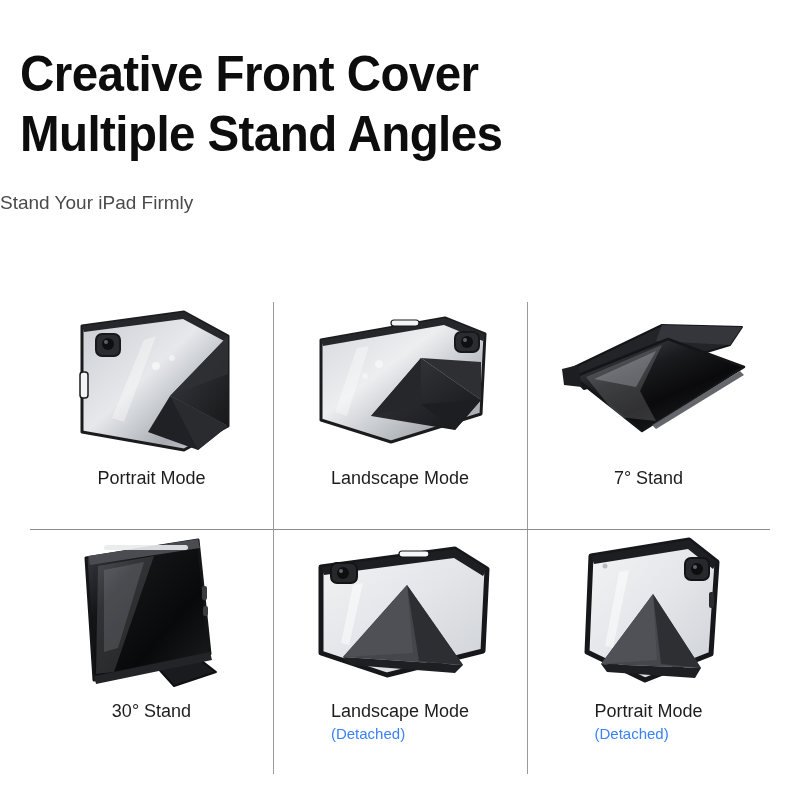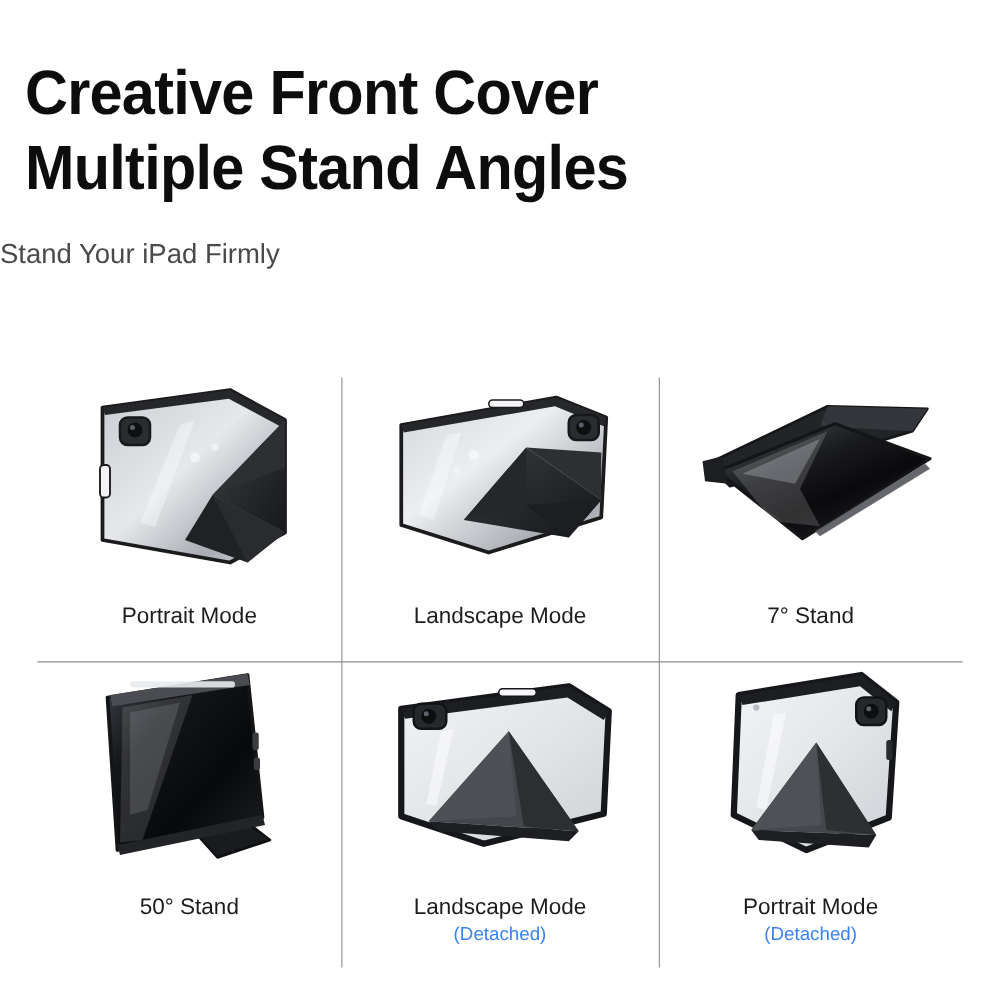--- a/index.html
+++ b/index.html
@@ -18,21 +18,21 @@
     font-size:50px;
     font-weight:bold;
     line-height:60px;
     letter-spacing:-0.6px;
     color:#0d0d0d;
     transform:scaleX(.95);
   }
   .title .l2{display:block;}
   .subtitle{
     margin-top:24px;
-    font-size:22px;
+    font-size:19px;
     line-height:30px;
     color:#4a4a4a;
     font-weight:normal;
   }
   .subtitle .s2{display:block;}
 
   
   .grid{
     position:absolute;
     left:30px;top:296px;width:740px;height:484px;
@@ -40,25 +40,24 @@
     grid-template-columns:243px 254px 243px;
     grid-template-rows:233px 251px;
   }
   .cell{position:relative;display:flex;flex-direction:column;align-items:center;justify-content:flex-start;}
   .stage{
     width:100%;height:168px;
     display:flex;align-items:center;justify-content:center;
     position:relative;
   }
   .caption{
-    text-align:center;
     font-size:18px;
     color:#1d1d1d;
     line-height:24px;
-    margin-top:16px;
+    margin-top:2px;
   }
   .caption .sub{display:block;font-size:15px;color:#3b82f6;line-height:22px;}
 
   
   .vline{position:absolute;top:6px;width:1px;background:#9a9a9a;height:472px;}
   .vline.a{left:243px;}
   .vline.b{left:497px;}
   .hline{position:absolute;left:0;width:740px;height:1px;background:#8d8d8d;top:233px;}
 
   
@@ -217,21 +216,21 @@
           <path d="M46 40 L102 30 L62 146 L44 148 Z" fill="#ffffff" opacity=".13"></path>
           <path d="M52 44 L92 36 L66 122 L52 126 Z" fill="#b9bfc7" opacity=".18"></path>
 
           <rect x="150" y="60" width="5" height="14" rx="2" fill="#3a3c40"></rect>
           <rect x="151" y="80" width="5" height="10" rx="2" fill="#3a3c40"></rect>
 
           <path d="M42 150 L158 126 L160 134 L44 158 Z" fill="#232428"></path>
         </svg>
       </div>
       <div class="caption">
-        <span>50° Stand</span>
+        <span>30° Stand</span>
       </div>
     </div>
 
     <div class="cell">
       <div class="stage">
         <svg class="art" width="210" height="160" viewBox="0 0 210 160">
           <defs>
             <linearGradient id="g5" x1="0" y1="0" x2="1" y2="1">
               <stop offset="0" stop-color="#f2f3f5"></stop>
               <stop offset="0.5" stop-color="#e3e5e8"></stop>

